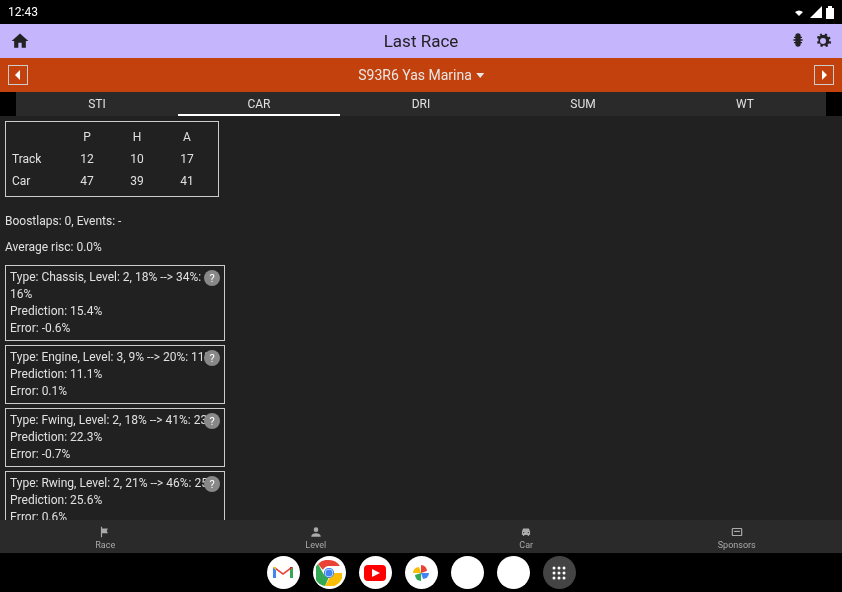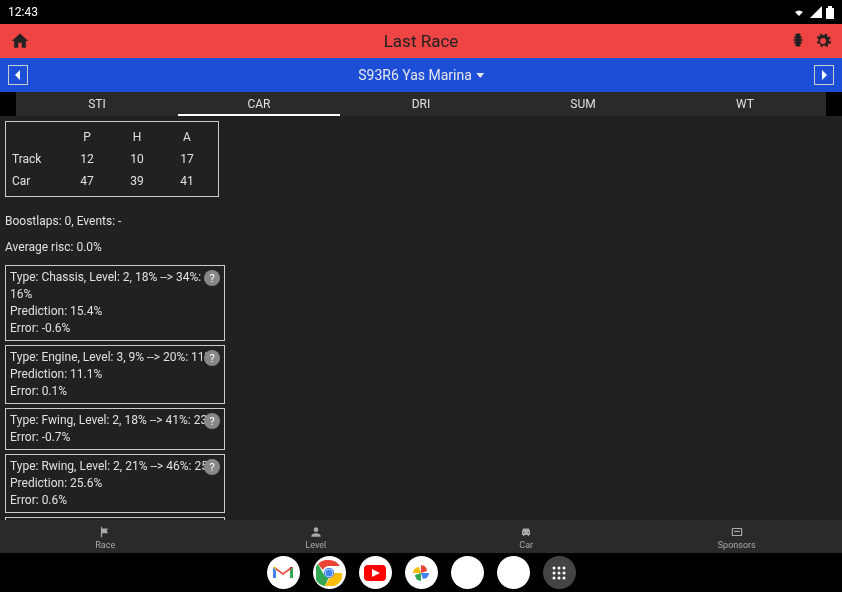--- a/index.html
+++ b/index.html
@@ -1,25 +1,25 @@
 <!DOCTYPE html>
 <html><head>
 <meta charset="utf-8">
 <style>
 * { margin: 0; padding: 0; box-sizing: border-box; font-family: Roboto, Arial, sans-serif; }
 body { width: 842px; height: 592px; background: #000; overflow: hidden; position: relative; }
 
 .status-bar { height: 24px; background: #000; display: flex; justify-content: space-between; align-items: center; padding: 0 8px; color: #fff; font-size: 12px; }
 .status-icons { display: flex; gap: 4px; align-items: center; }
 
-.app-bar { height: 34px; background: #ef4444; display: flex; align-items: center; padding: 0 10px; position: relative; }
+.app-bar { height: 34px; background: #c4b5fd; display: flex; align-items: center; padding: 0 10px; position: relative; }
 .app-title { position: absolute; left: 50%; transform: translateX(-50%); color: #222; font-size: 17px; }
 .app-bar-right { margin-left: auto; display: flex; gap: 8px; }
 
-.sub-bar { height: 34px; background: #1d4ed8; display: flex; align-items: center; justify-content: space-between; padding: 0 8px; position: relative; }
+.sub-bar { height: 34px; background: #c2410c; display: flex; align-items: center; justify-content: space-between; padding: 0 8px; position: relative; }
 .nav-box { width: 20px; height: 20px; border: 1px solid #ccc; display: flex; align-items: center; justify-content: center; color: #fff; font-size: 12px; cursor: pointer; }
 .track-select { color: #e8e8e8; font-size: 14px; display: flex; align-items: center; gap: 4px; position: absolute; left: 50%; transform: translateX(-50%); }
 
 .tabs { height: 24px; background: #2a2a2a; display: flex; margin: 0 16px; }
 .tab { flex: 1; display: flex; align-items: center; justify-content: center; color: #e0e0e0; font-size: 12px; cursor: pointer; position: relative; }
 .tab.active::after { content: ''; position: absolute; bottom: 0; left: 0; right: 0; height: 2px; background: #fff; }
 
 .content { padding: 5px; color: #e0e0e0; font-size: 12px; background: #212121; height: 404px; overflow: hidden; }
 
 .stats-table { border: 1px solid #ccc; display: inline-block; padding: 4px 6px; margin-bottom: 6px; }
@@ -152,20 +152,21 @@
   </div>
   <div class="part-card">
     <div class="help-icon">?</div>
     <div class="part-line">Type: Engine, Level: 3,   9% --&gt; 20%: 11%</div>
     <div class="part-line">Prediction: 11.1%</div>
     <div class="part-line">Error: 0.1%</div>
   </div>
   <div class="part-card">
     <div class="help-icon">?</div>
     <div class="part-line">Type: Fwing, Level: 2,   18% --&gt; 41%: 23%</div>
+    <div class="part-line">Prediction: 22.3%</div>
     <div class="part-line">Error: -0.7%</div>
   </div>
   <div class="part-card">
     <div class="help-icon">?</div>
     <div class="part-line">Type: Rwing, Level: 2,   21% --&gt; 46%: 25%</div>
     <div class="part-line">Prediction: 25.6%</div>
     <div class="part-line">Error: 0.6%</div>
   </div>
   <div class="part-card">
     <div class="help-icon">?</div>

